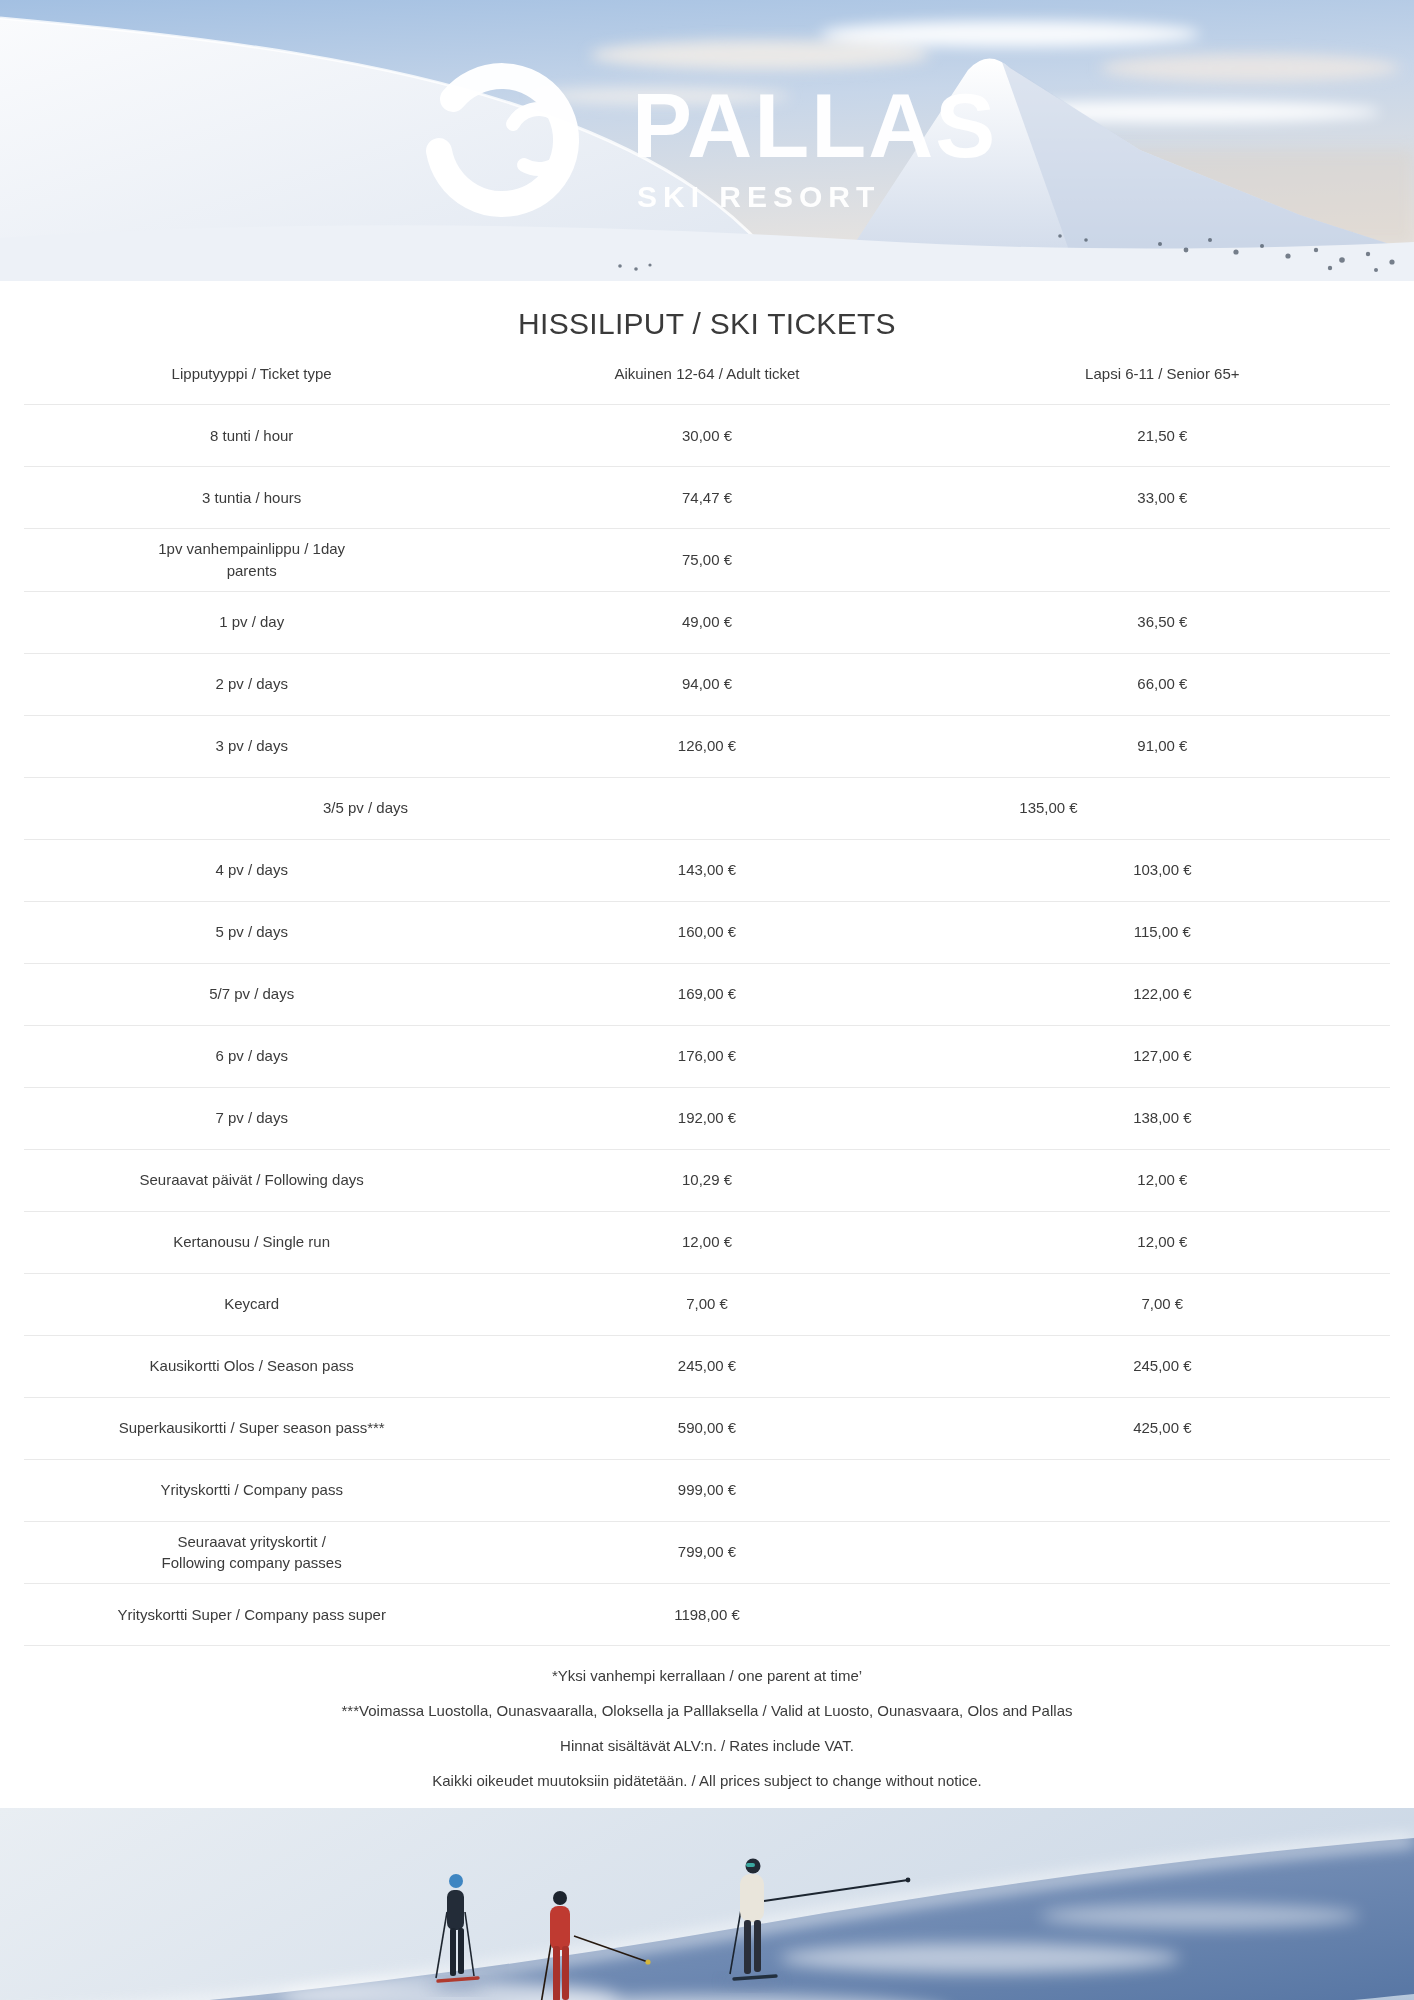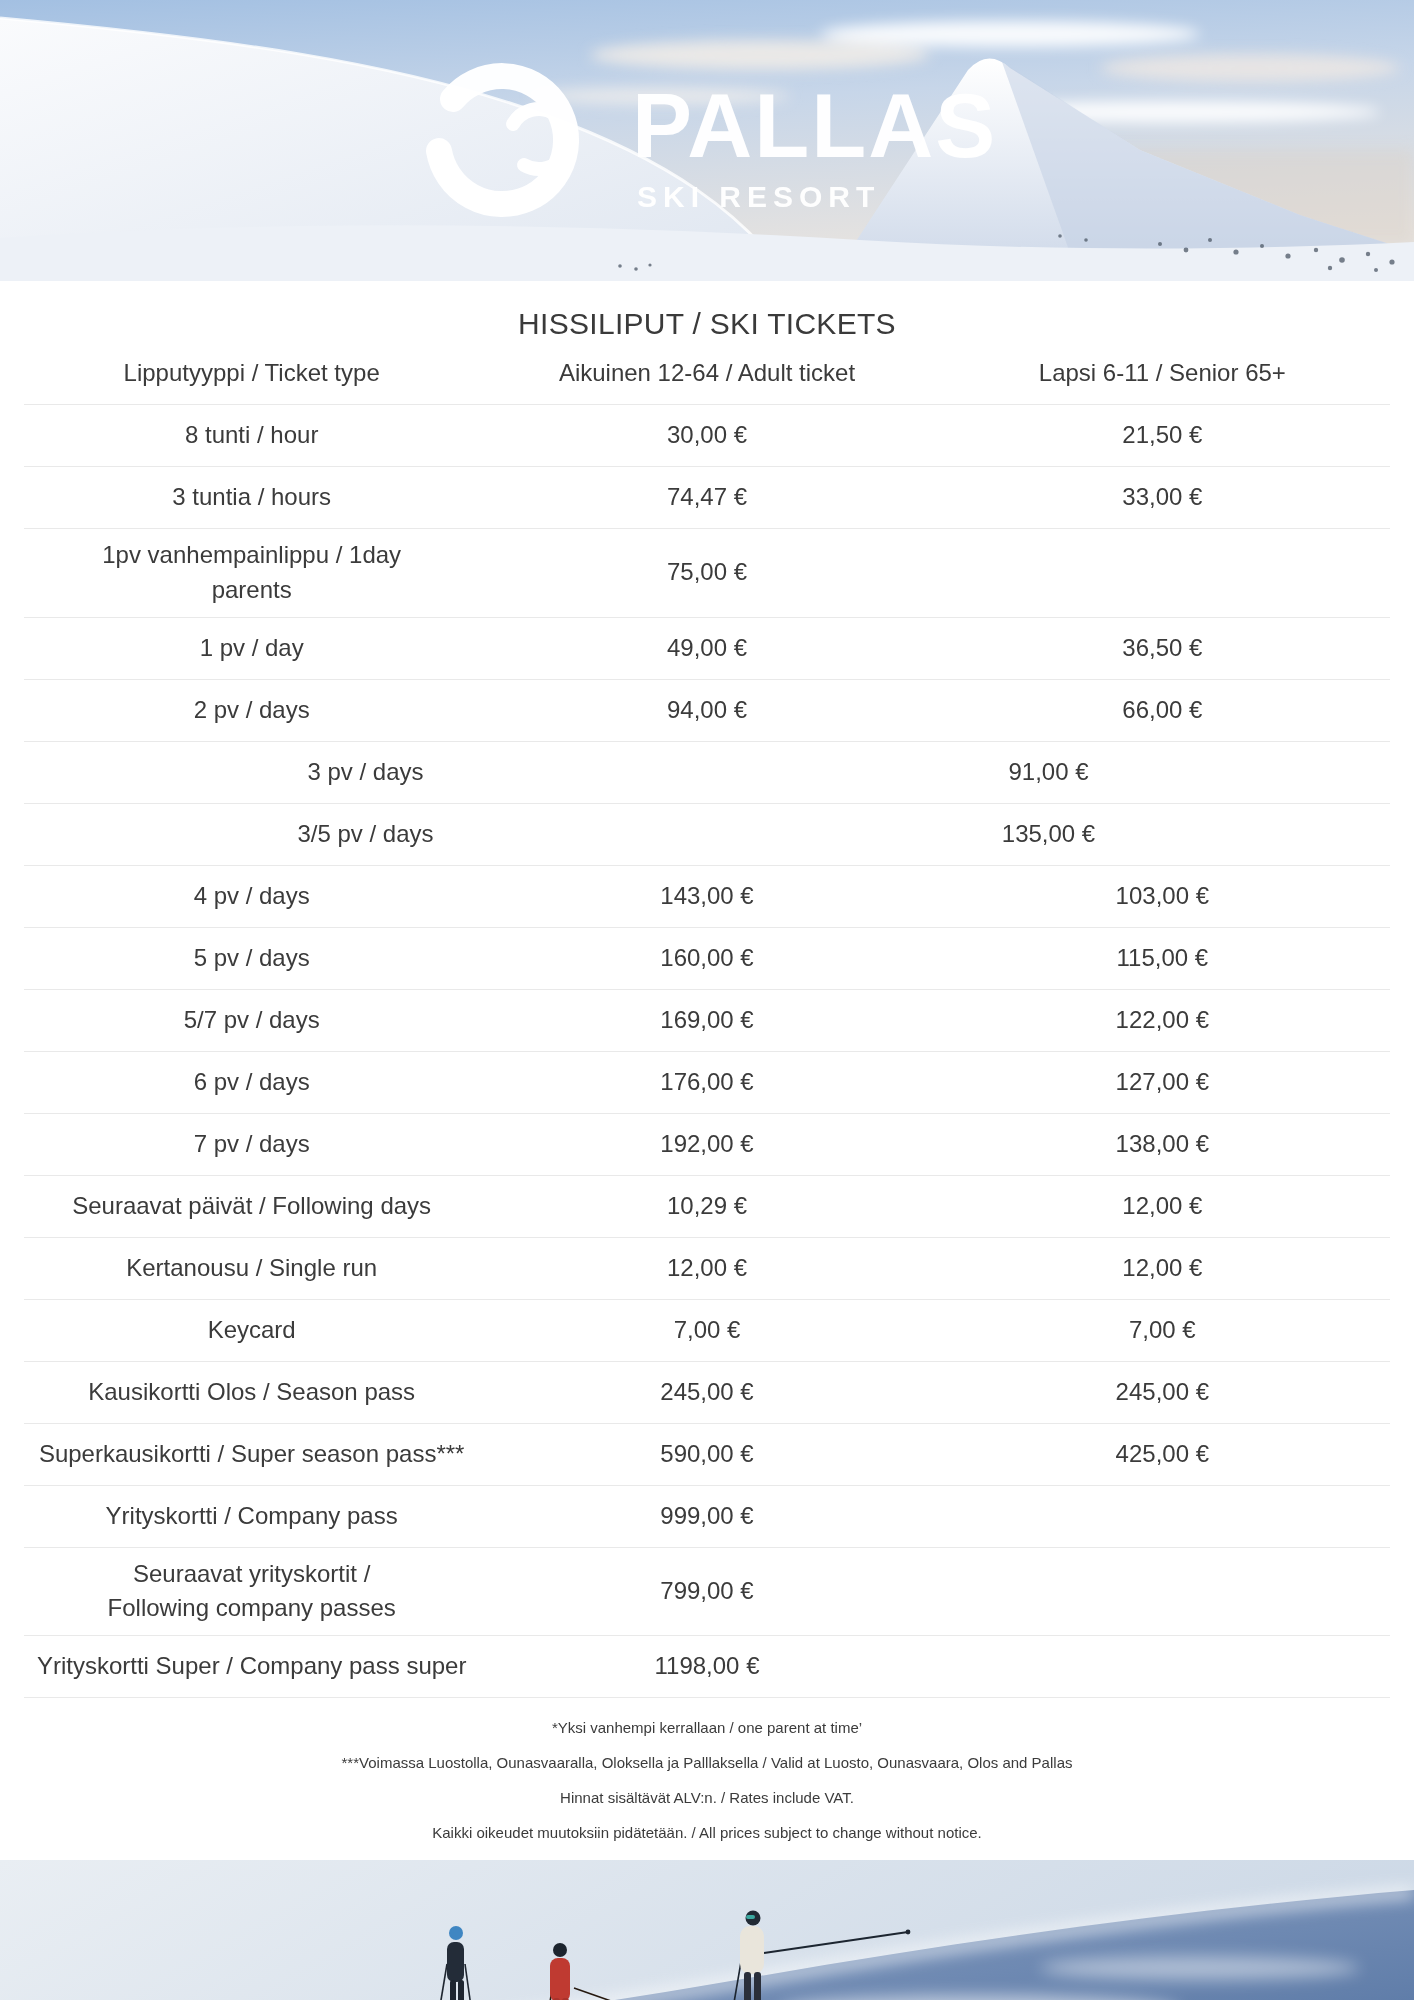--- a/index.html
+++ b/index.html
@@ -15,21 +15,21 @@
 
   .page-title {
     margin:0; padding:24px 0 0; text-align:center;
     font-size:30px; font-weight:400; line-height:38px; color:#3a3a3a;
     letter-spacing:0.3px;
   }
 
   .table { margin:0 24px; }
   .thead, .trow {
     display:flex; align-items:center; min-height:61px;
-    border-bottom:1px solid #e9e9e9; font-size:24px;
+    border-bottom:1px solid #e9e9e9; font-size:15px;
   }
   .cell {
     flex:1 1 0; text-align:center; line-height:1.45;
     padding:9px 6px; box-sizing:border-box;
   }
   .cell.type { white-space:pre-line; }
 
   .footnotes { padding:6px 0 4px; text-align:center; font-size:15px; line-height:23px; color:#3b3b3b; }
   .footnote { margin:12px; }
 </style>
@@ -142,20 +142,21 @@
   </div>
 
   <div class="trow">
     <div class="cell type">2 pv / days</div>
     <div class="cell">94,00 €</div>
     <div class="cell">66,00 €</div>
   </div>
 
   <div class="trow">
     <div class="cell type">3 pv / days</div>
+    <div class="cell">126,00 €</div>
     <div class="cell">91,00 €</div>
   </div>
 
   <div class="trow">
     <div class="cell type">3/5 pv / days</div>
     <div class="cell">135,00 €</div>
   </div>
 
   <div class="trow">
     <div class="cell type">4 pv / days</div>

